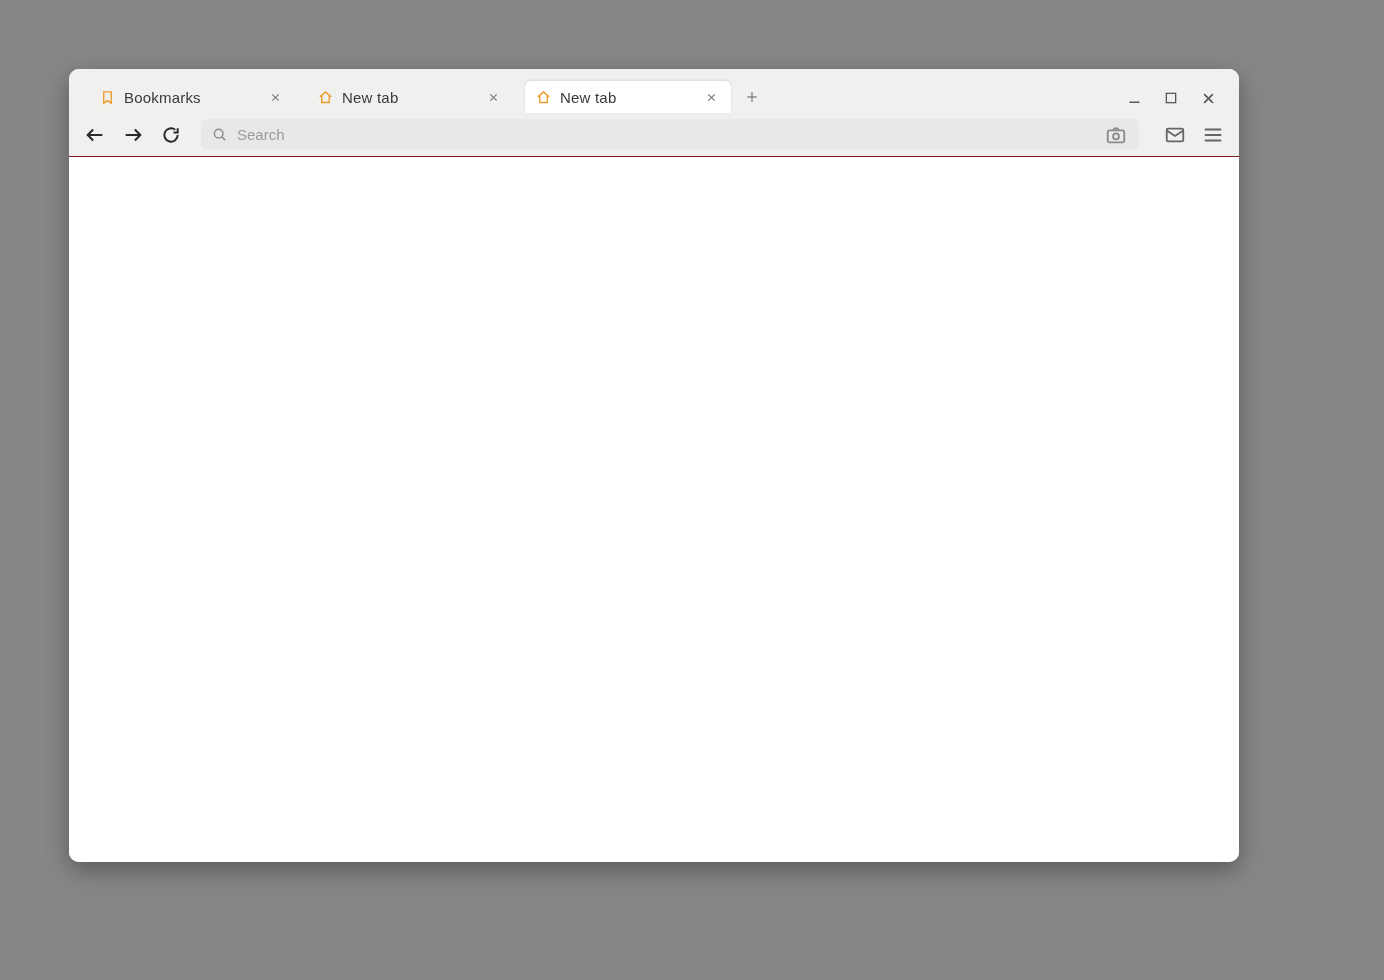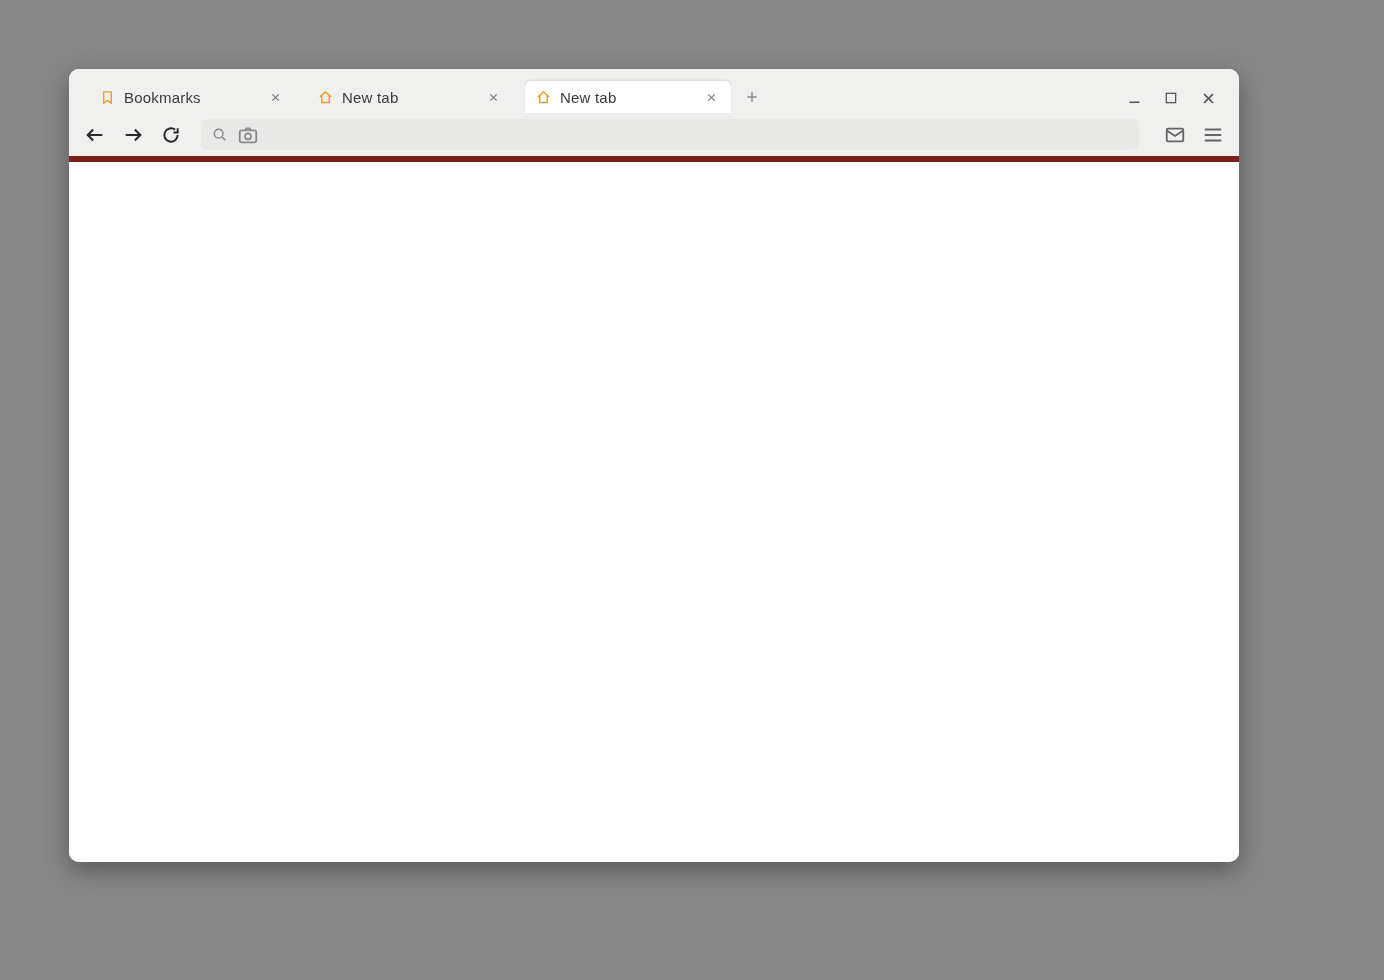--- a/index.html
+++ b/index.html
@@ -18,21 +18,21 @@
     width: 1170px;
     height: 793px;
     background: #ffffff;
     border-radius: 10px;
     box-shadow: 0 8px 25px rgba(0,0,0,0.35);
     overflow: hidden;
   }
   .chrome-bar {
     background: #f0f0ef;
     height: 87px;
-    border-bottom: 6px solid #7f1d1d;
+    border-bottom: 1px solid #7f1d1d;
     display: flex;
     flex-direction: column;
     box-shadow: 0 2px 3px rgba(0,0,0,0.05);
   }
   .tab-strip {
     height: 44px;
     display: flex;
     align-items: flex-end;
     padding-left: 20px;
     padding-right: 10px;
@@ -287,20 +287,21 @@
         </svg>
       </div>
 
       <div class="address-bar">
         <span class="search-icon">
           <svg width="16" height="16" viewBox="0 0 24 24" fill="none" stroke="#8a8a8a" stroke-width="2.2">
             <circle cx="10" cy="10" r="6.5"></circle>
               <path d="M20 20l-5-5"></path>
           </svg>
         </span>
+        <input class="address-input" type="text" placeholder="Search" style="">
         <span class="camera-btn">
           <svg width="22" height="22" viewBox="0 0 24 24" fill="none" stroke="#8a8a8a" stroke-width="2">
             <rect x="3" y="7" width="18" height="13" rx="2"></rect>
             <circle cx="12" cy="13.5" r="3.2"></circle>
             <path d="M9 7l1.2-2.2h3.6L15 7"></path>
           </svg>
         </span>
       </div>
 
       <div class="right-tools">

